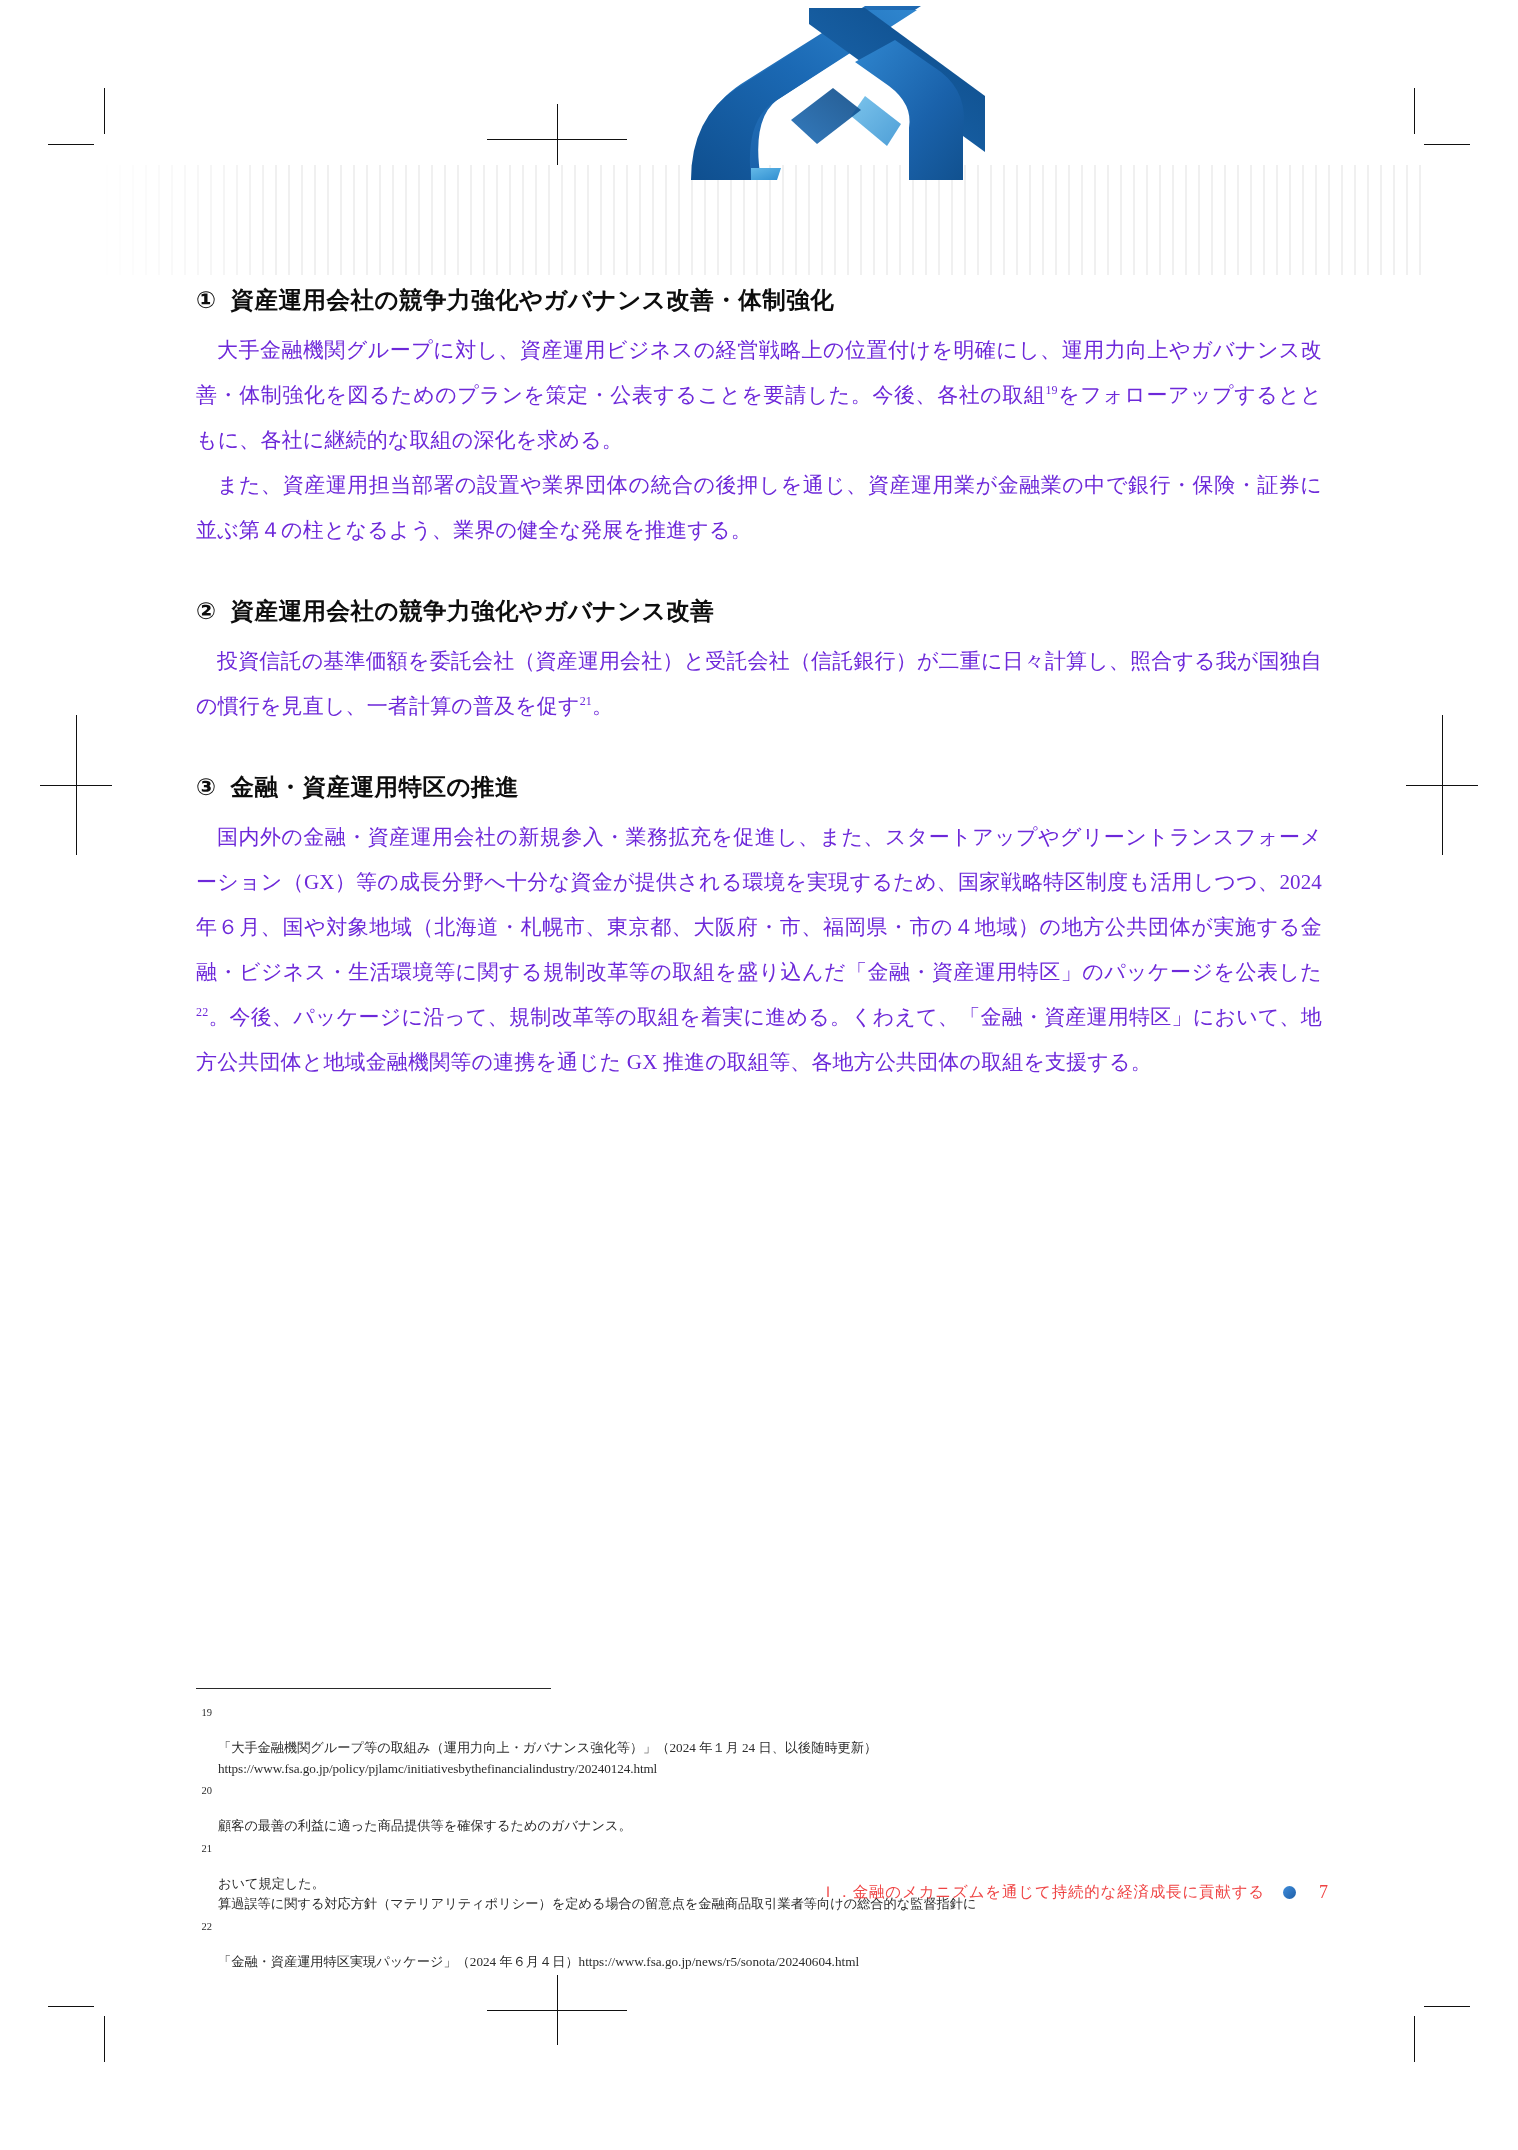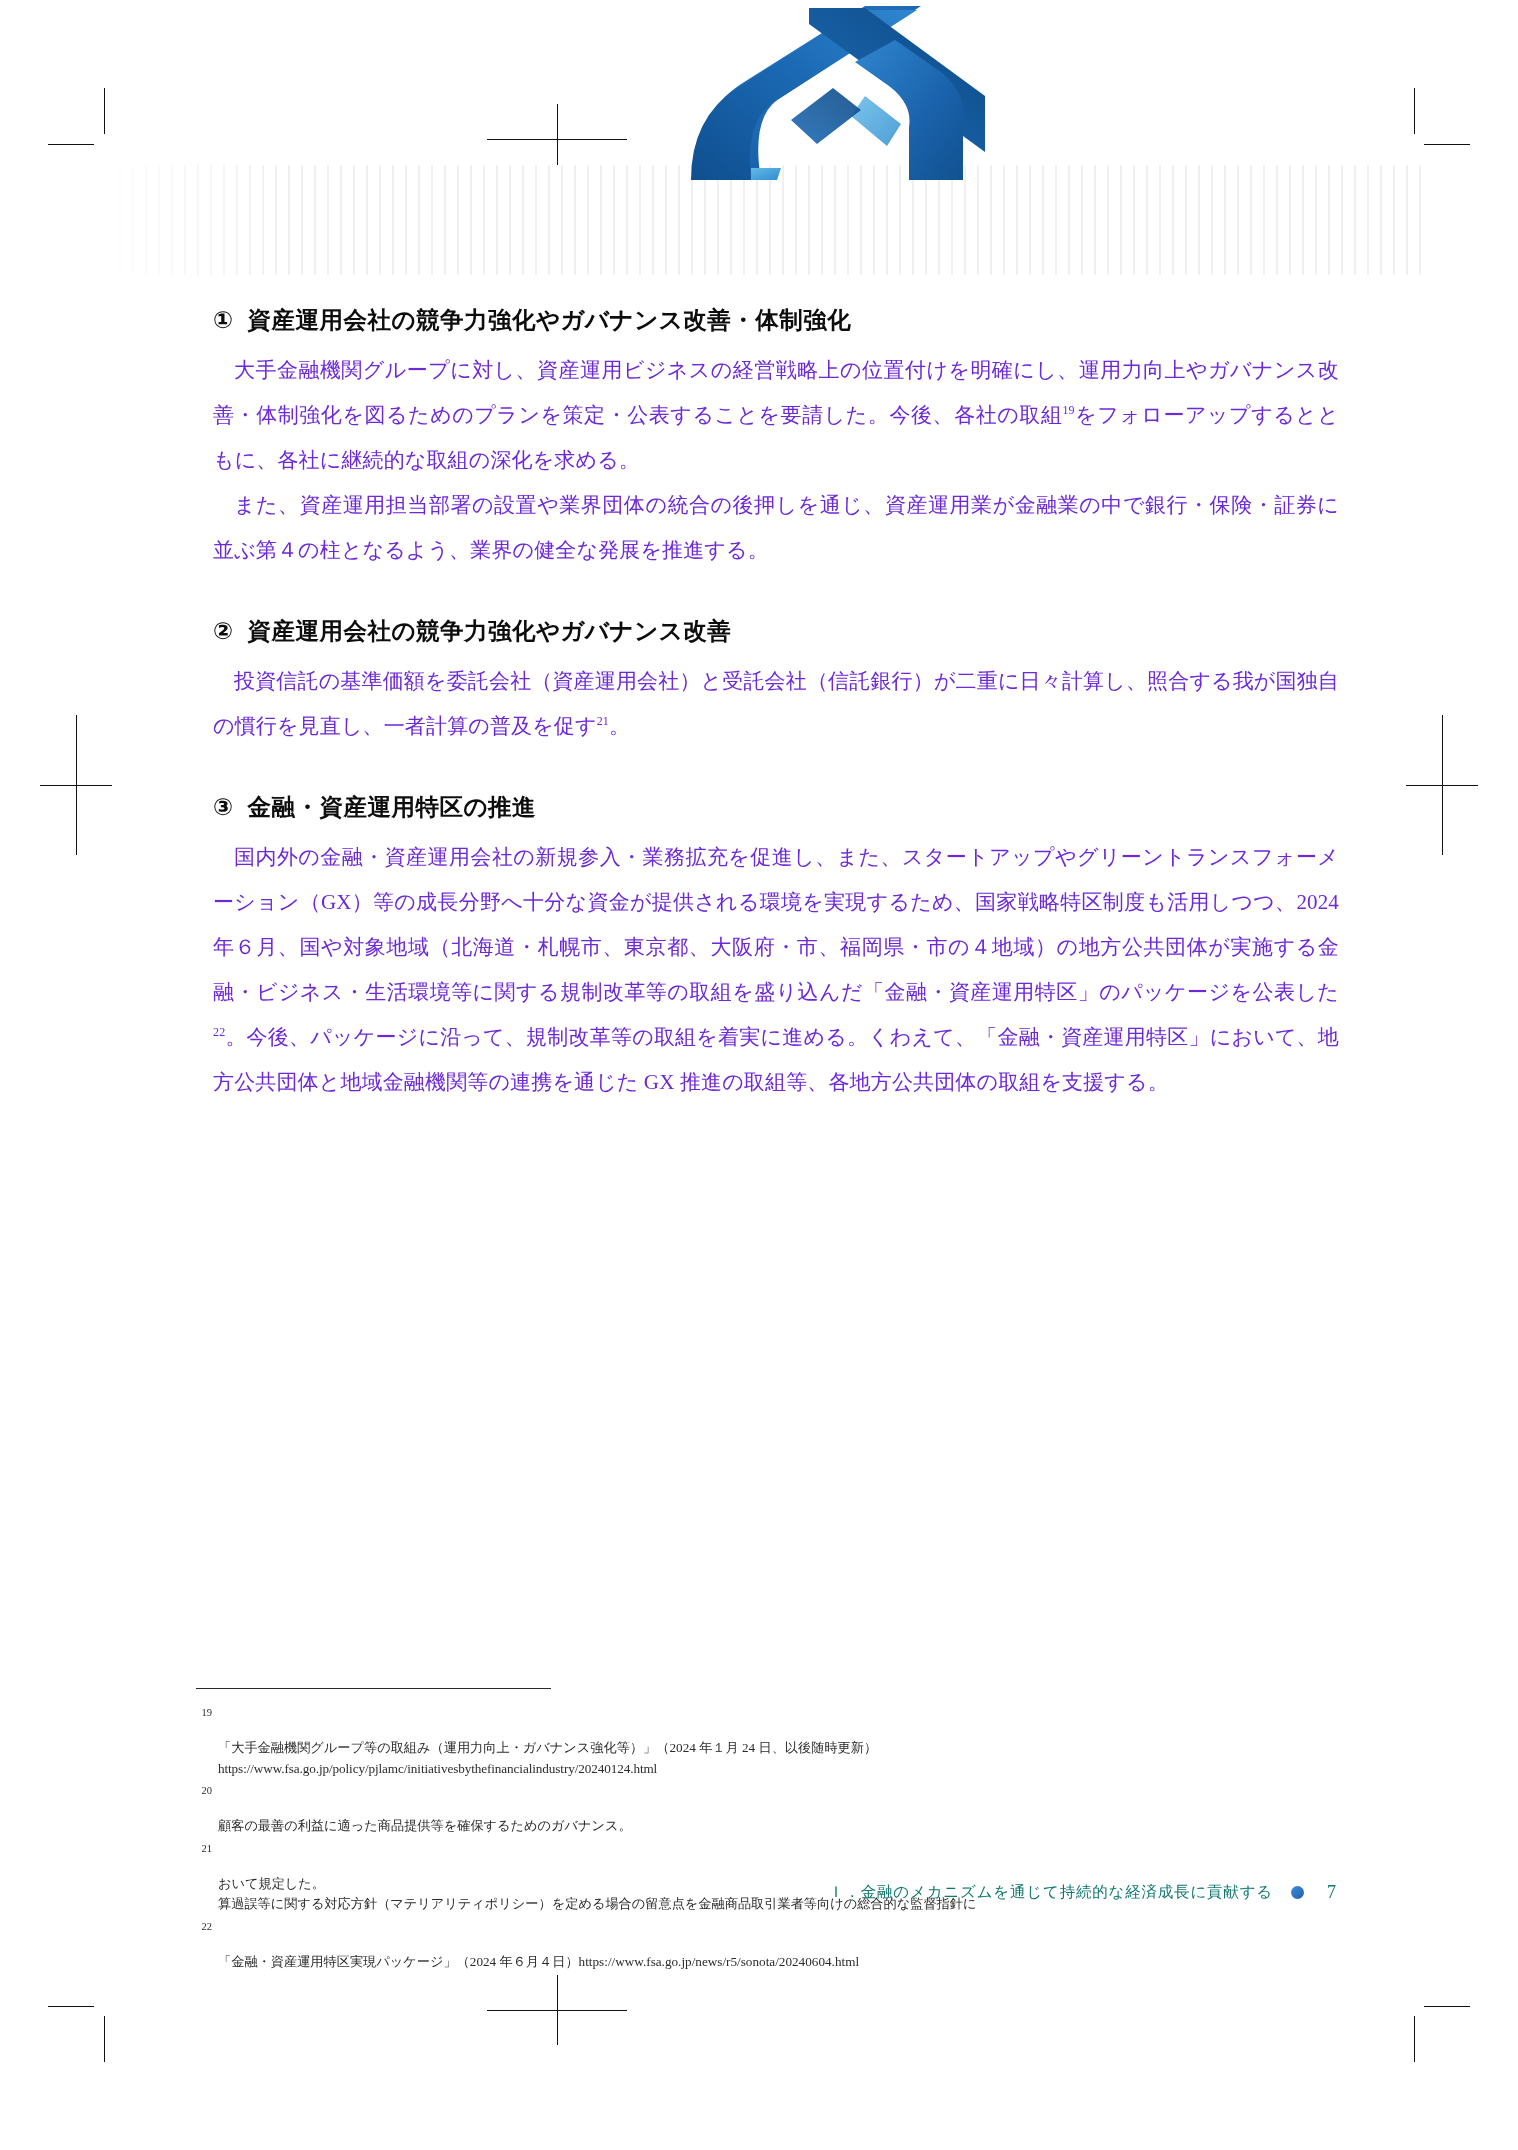--- a/index.html
+++ b/index.html
@@ -43,23 +43,22 @@
   .logo-wrap {
     position:absolute;
     left:565px; top:0px;
     width:420px; height:180px;
     overflow:visible;
   }
 
   
   .doc {
     position:absolute;
-    left:196px; top:304px;
+    left:196px; top:284px;
     width:1126px;
-    margin-left:17px;
   }
 
   .sec { margin-bottom:26px; }
 
   .sec-head {
     font-family:"Liberation Sans","DejaVu Sans",sans-serif;
     font-weight:bold;
     font-size:23.5px;
     letter-spacing:0.5px;
     color:#0d0d0d;
@@ -114,27 +113,27 @@
     text-align:right;
     padding-right:6px;
   }
   .fnote .fnbody { flex:1 1 auto;margin-top:36px; }
   .fnote .fnline { display:block; }
   .url { letter-spacing:-0.1px; }
 
   
   .footer {
     position:absolute;
-    left:196px; top:1882px;
+    left:188px; top:1882px;
     width:1140px;
     display:flex;
     justify-content:flex-end;
     align-items:center;
     font-size:15.5px;
-    color:#0f766e;
+    color:#ef4444;
     letter-spacing:0.8px;
   }
   .footer .dot {
     width:13px; height:13px;
     border-radius:50%;
     background:linear-gradient(135deg,#3f8ddb,#1f5fa8);
     margin:0 16px 0 18px;
     flex:0 0 auto;
   }
   .footer .pageno {

